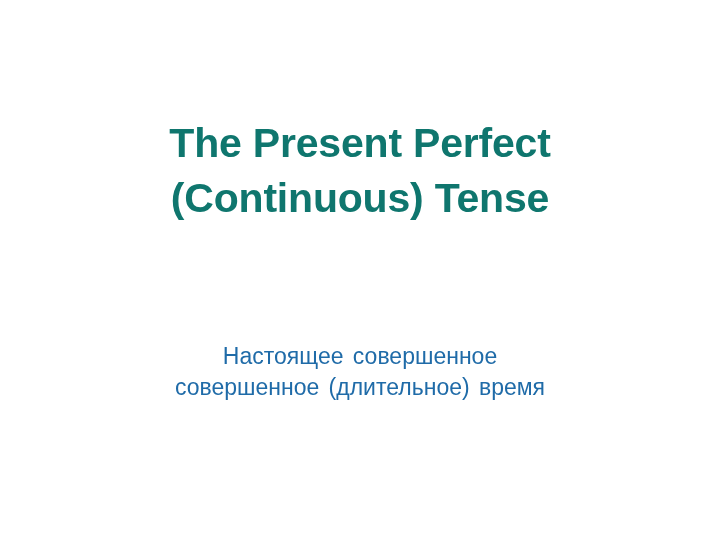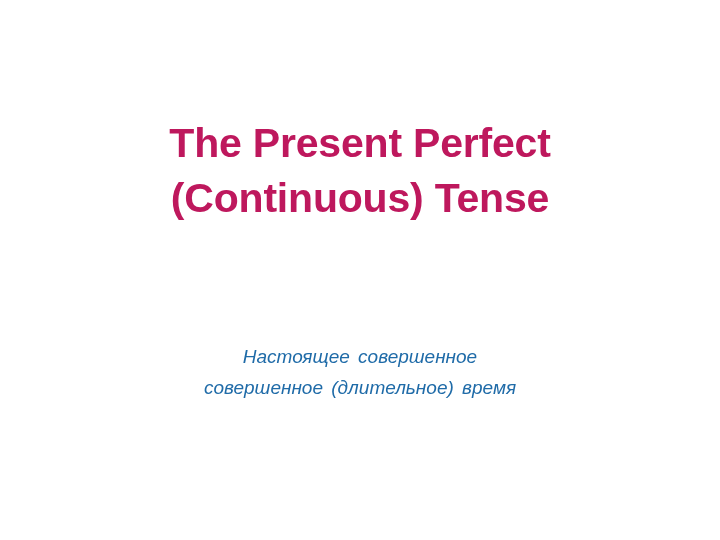--- a/index.html
+++ b/index.html
@@ -26,21 +26,21 @@
   .title-block {
     position: absolute;
     left: 60px;
     top: 116px;
     width: 600px;
     text-align: center;
   }
 
   .title-line {
     display: block;
-    color: #be185d;
+    color: #0f766e;
     font-family: "Liberation Sans", sans-serif;
     font-weight: bold;
     font-size: 41px;
     line-height: 55px;
     letter-spacing: -0.2px;
     white-space: nowrap;
   }
 
   
   .subtitle-block {
@@ -49,25 +49,24 @@
     top: 341px;
     width: 600px;
     text-align: center;
   }
 
   .subtitle-line {
     display: block;
     color: #1f6ba8;
     font-family: "Liberation Sans", sans-serif;
     font-weight: normal;
-    font-size: 19px;
+    font-size: 23px;
     line-height: 31px;
     word-spacing: 3px;
     white-space: nowrap;
-    font-style: italic;
   }
 </style>
 </head>
 <body>
 
 <div class="slide">
 
   <div class="title-block">
     <span class="title-line">The Present Perfect</span>
     <span class="title-line">(Continuous) Tense</span>

